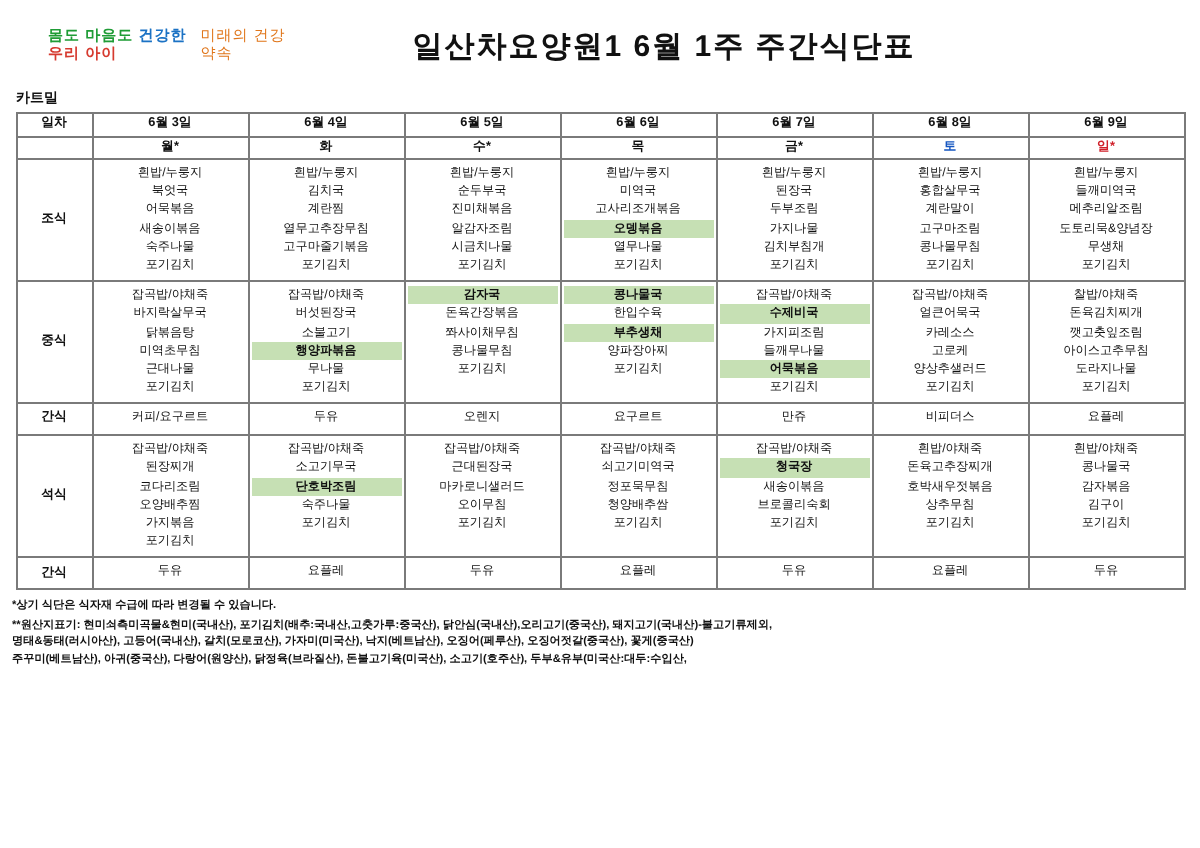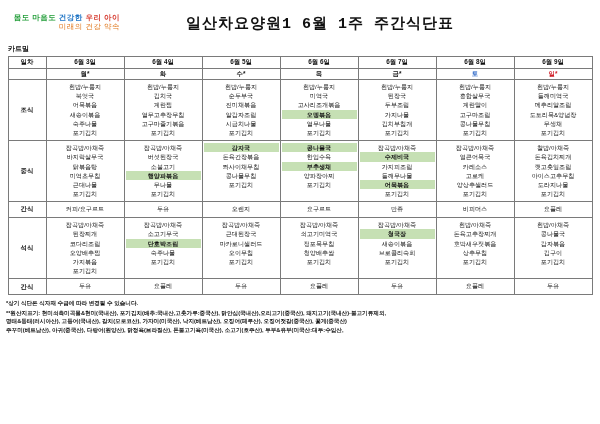--- a/index.html
+++ b/index.html
@@ -13,31 +13,31 @@
   }
   .page{position:relative;width:600px;height:424px;}
 
   
   .header{
     display:flex;align-items:center;
     padding:6px 0 2px 0;
   }
   .logo{
     width:120px;height:34px;flex:0 0 120px;
-    display:flex;flex-direction:column;align-items:flex-end;justify-content:center;
+    display:flex;flex-direction:row;align-items:center;justify-content:center;
     line-height:1.15;
+    margin-left:24px;
   }
   .logo .l1{font-size:7.5px;font-weight:bold;color:#1f9c36;letter-spacing:.5px;}
   .logo .l2{font-size:7.5px;font-weight:normal;color:#e0761b;letter-spacing:.5px;}
   .logo .l1 .b{color:#1b72c4;}
   .logo .l1 .r{color:#d63a2f;}
   .title{
     flex:1;text-align:center;font-size:15px;font-weight:bold;letter-spacing:1px;
     padding-right:80px;
-    font-family:Liberation Mono, monospace;
   }
 
   .subtitle{
     font-size:7px;font-weight:bold;margin:2px 0 2px 8px;
   }
 
   
   table{
     border-collapse:collapse;
     width:584px;

